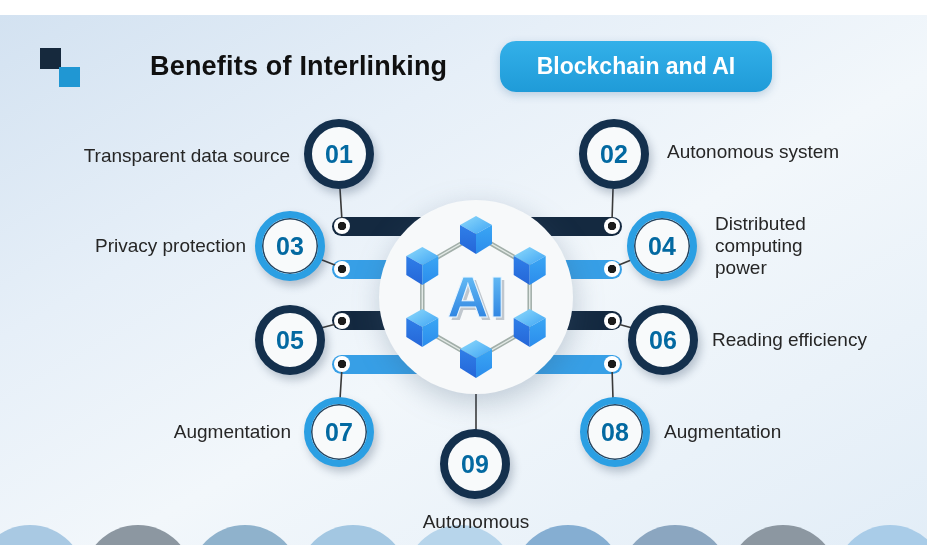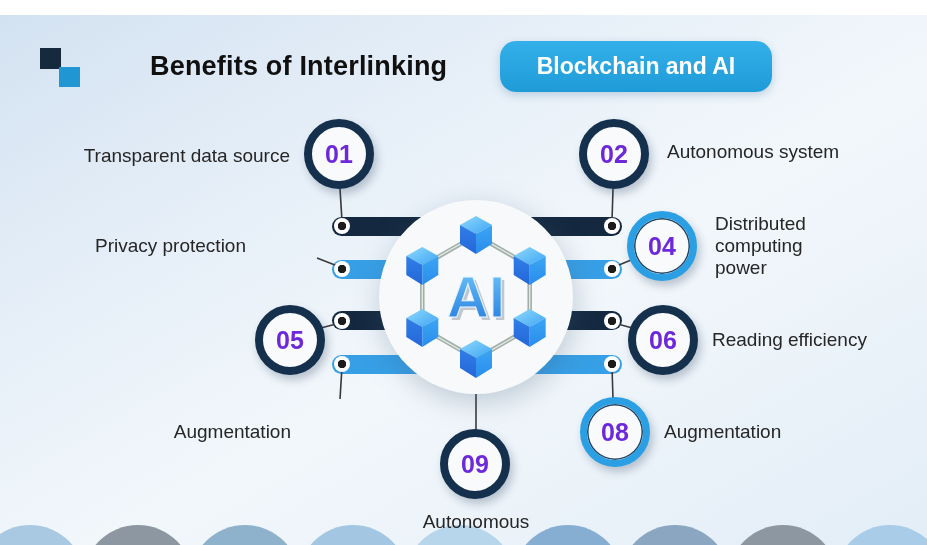--- a/index.html
+++ b/index.html
@@ -37,21 +37,21 @@
   }
   
   .connectors{position:absolute;left:0;top:0;z-index:2;pointer-events:none;}
   
   .center-graphic{position:absolute;left:374px;top:180px;z-index:3;
     filter:drop-shadow(2px 8px 14px rgba(60,90,120,.28));}
   
   .node{
     position:absolute;width:70px;height:70px;border-radius:50%;z-index:4;
     background:#f8fafb;display:flex;align-items:center;justify-content:center;
-    font-size:25px;font-weight:600;color:#6d28d9;
+    font-size:25px;font-weight:600;color:#0369a1;
     box-shadow:3px 5px 9px rgba(40,60,90,.28);
   }
   .node.navy{border:8px solid #14304d;}
   .node.blue{border:7px solid #2b9fe3;box-shadow:inset 0 0 0 1.5px #24435e,3px 5px 9px rgba(40,60,90,.28);}
   
   .label{
     position:absolute;font-size:19px;color:var(--text);line-height:22px;z-index:1;
   }
   .label.right-align{text-align:right;}
   .label.center-align{text-align:center;}
@@ -146,28 +146,34 @@
     <text x="105" y="125" text-anchor="middle" font-family="Liberation Sans, sans-serif" font-size="58" font-weight="bold" fill="rgba(110,125,140,.4)">AI</text>
     <text x="102" y="122" text-anchor="middle" font-family="Liberation Sans, sans-serif" font-size="58" font-weight="bold" fill="url(#aiGrad)" stroke="#eaf6ff" stroke-width="1">AI</text>
   </svg>
 
   <div class="node navy" style="left:304px;top:104px">
       <span>01</span>
     </div>
   <div class="node navy" style="left:579px;top:104px">
       <span>02</span>
     </div>
+  <div class="node blue" style="left:255px;top:196px">
+      <span>03</span>
+    </div>
   <div class="node blue" style="left:627px;top:196px">
       <span>04</span>
     </div>
   <div class="node navy" style="left:255px;top:290px">
       <span>05</span>
     </div>
   <div class="node navy" style="left:628px;top:290px">
       <span>06</span>
+    </div>
+  <div class="node blue" style="left:304px;top:382px">
+      <span>07</span>
     </div>
   <div class="node blue" style="left:580px;top:382px">
       <span>08</span>
     </div>
   <div class="node navy" style="left:440px;top:414px">
       <span>09</span>
     </div>
 
   <div class="label right-align" style="left:60px;top:130px;width:230px">Transparent data source</div>
   <div class="label" style="left:667px;top:126px;width:230px">Autonomous system</div>

